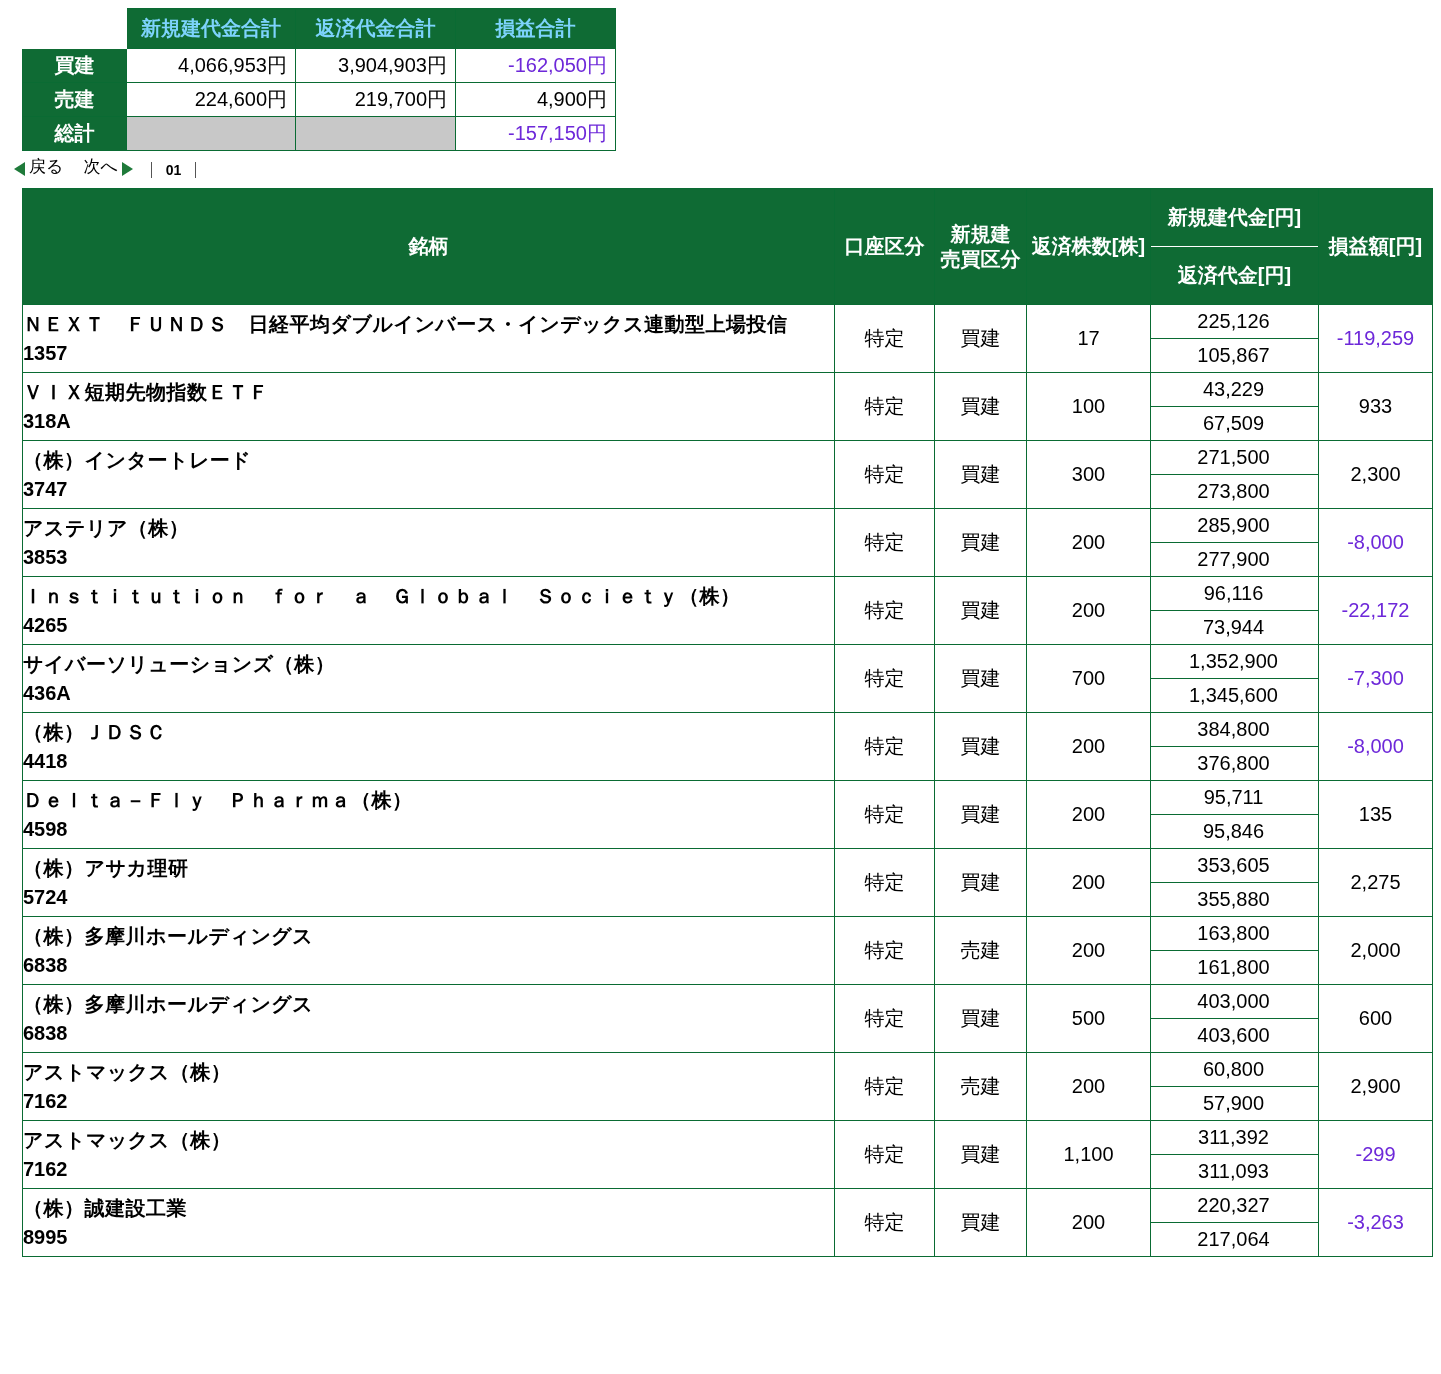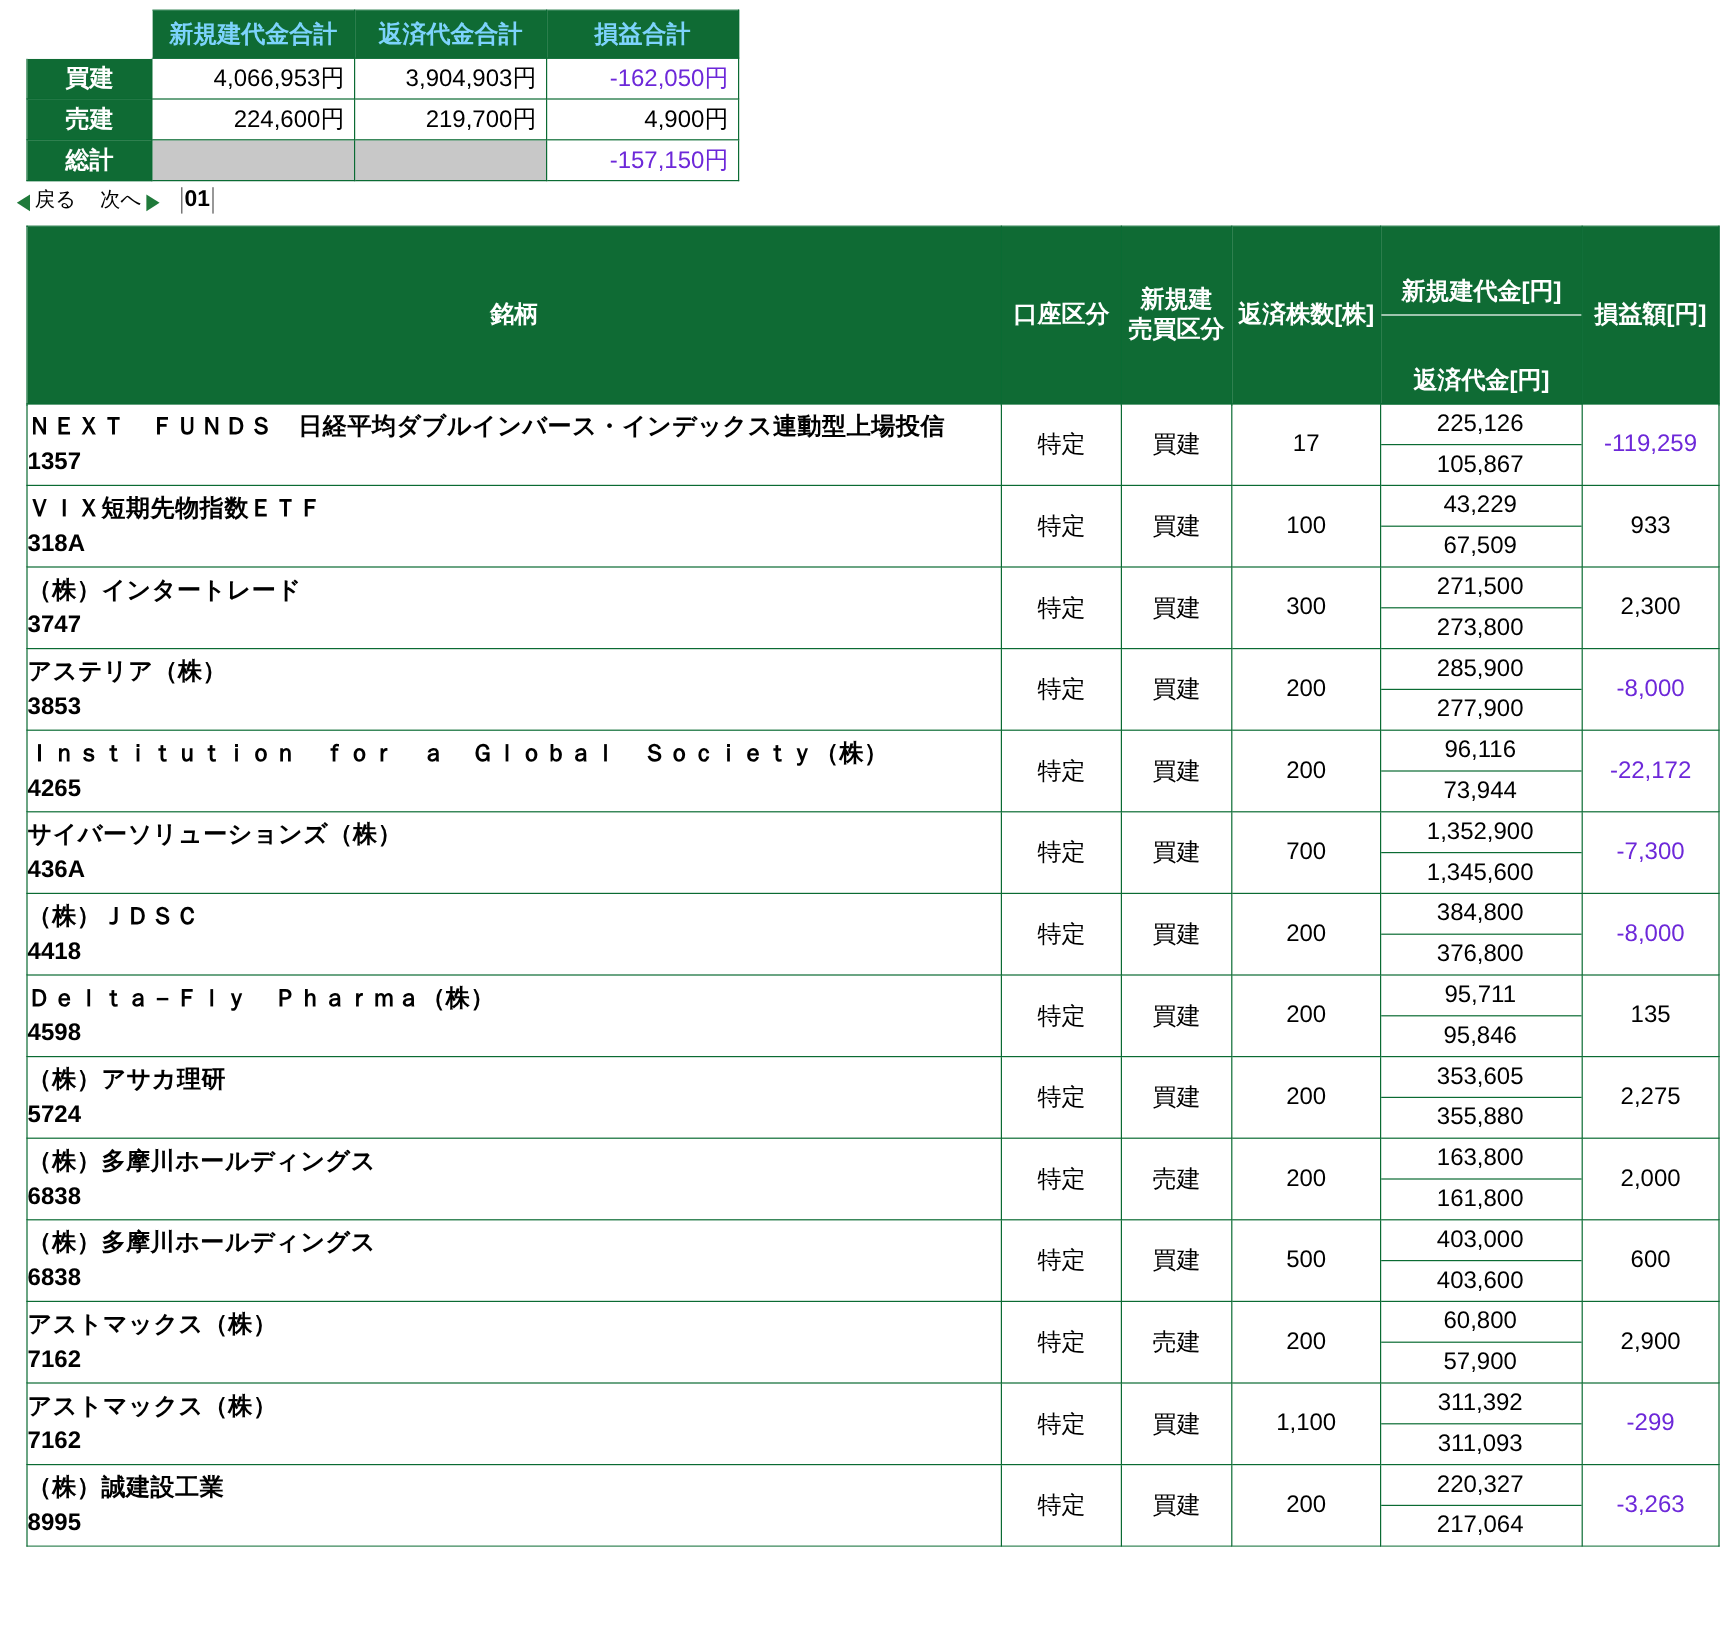--- a/index.html
+++ b/index.html
@@ -76,24 +76,24 @@
   .pager .tri-left { border-right: 11px solid #1f7a3a; }
   .pager .tri-right { border-left: 11px solid #1f7a3a; }
   .pager a {
     color: #000000;
     text-decoration: none;
     font-size: 17px;
   }
   .pager .sep { margin-left: 14px; }
   .pager .cur {
     font-weight: bold;
-    font-size: 19px;
+    font-size: 14px;
     border-left: 1px solid #555;
     border-right: 1px solid #555;
-    padding: 0 2px;
+    padding: 0 14px;
   }
 
   
   table.grid {
     border-collapse: collapse;
     margin: 10px 0 0 22px;
     width: 1410px;
     font-size: 20px;
     table-layout: fixed;
   }
@@ -113,23 +113,22 @@
   }
   col.c-name   { width: 812px; }
   col.c-acct   { width: 100px; }
   col.c-buysell{ width: 92px; }
   col.c-qty    { width: 124px; }
   col.c-amt    { width: 168px; }
   col.c-pl     { width: 114px; }
 
   .hdr-stack { padding: 0 !important; border: 1px solid #0a6b33; }
   .hdr-stack div {
-    padding: 6px 6px;
+    padding: 16px 6px;
     white-space: nowrap;
-    margin-top: 36px;
   }
   .hdr-stack div.top { border-bottom: 1px solid #ffffff; }
 
   .cell-name {
     text-align: left;
     padding: 8px 6px 10px 6px;
     line-height: 1.35;
     margin-top: 28px;
   }
   .cell-name .nm {

